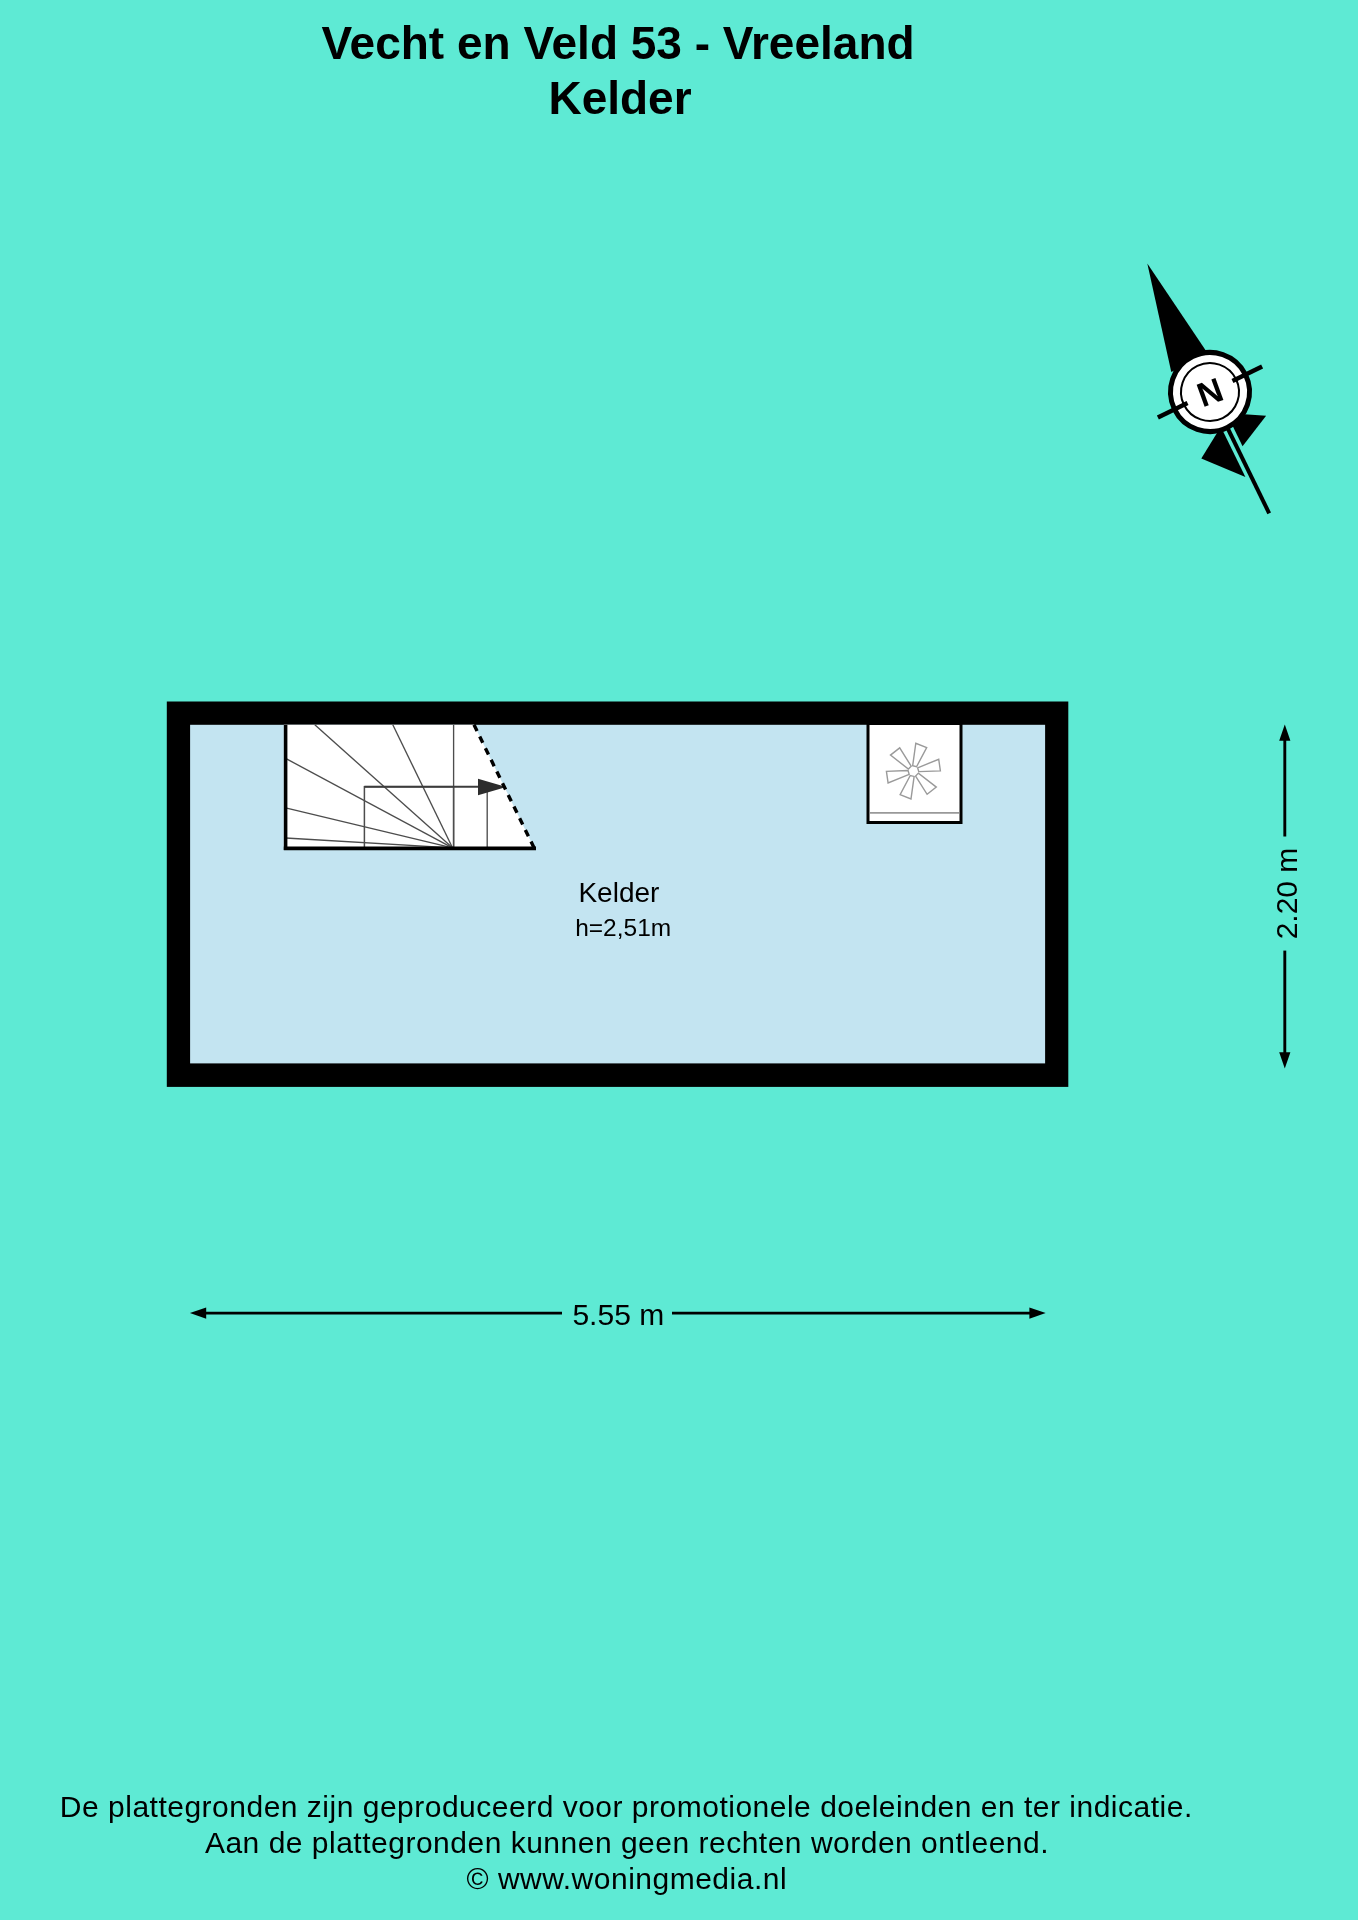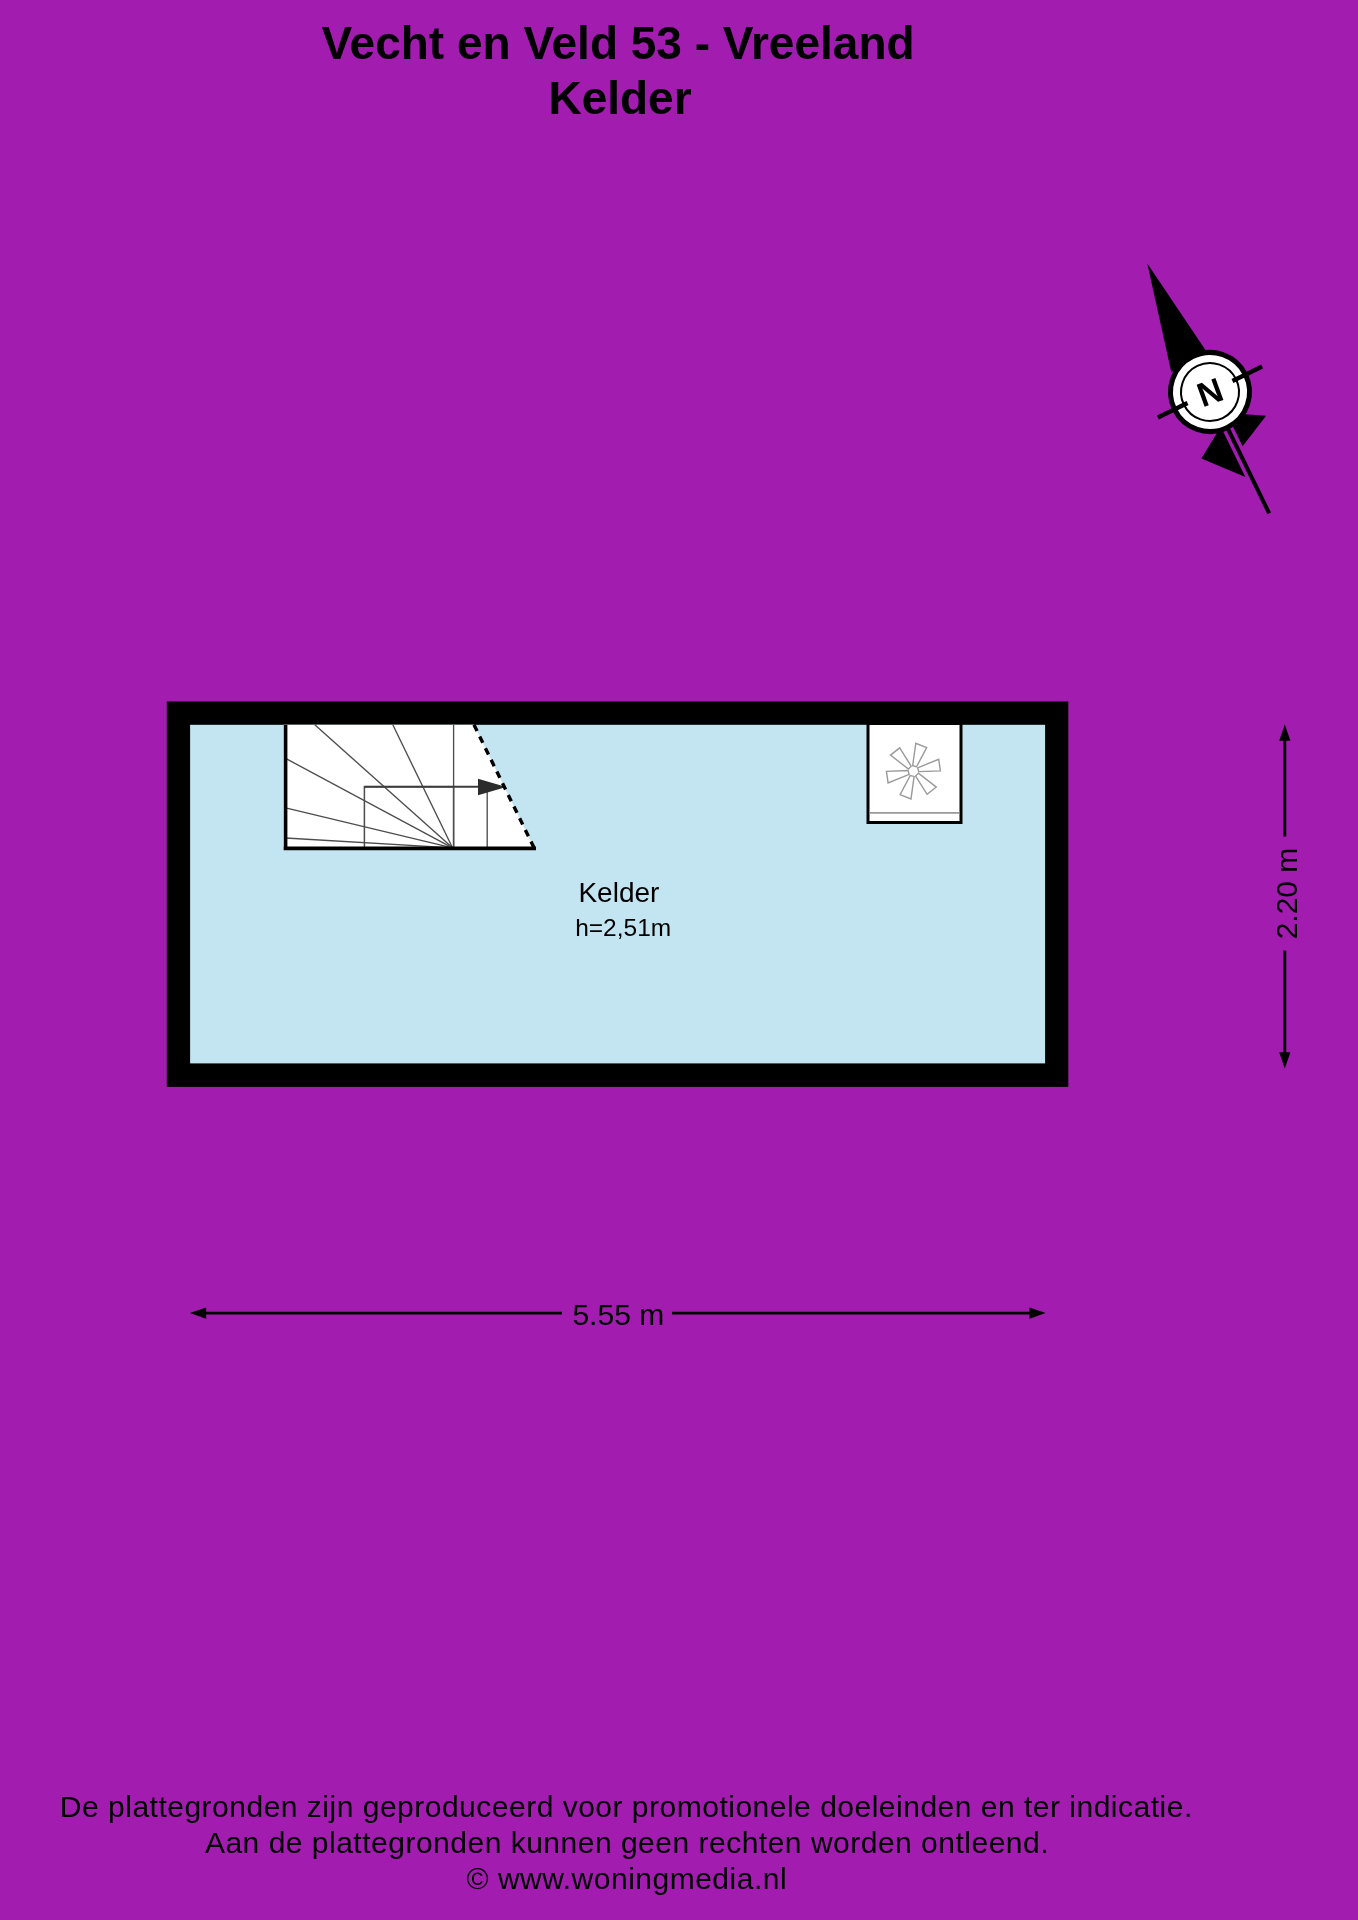--- a/index.html
+++ b/index.html
@@ -1,16 +1,16 @@
 <!DOCTYPE html>
 <html><head>
 <meta charset="utf-8">
 <style>
   html,body{margin:0;padding:0;background:#ffffff;}
-  #page{position:relative;width:1358px;height:1920px;background:#a21caf;overflow:hidden;}
+  #page{position:relative;width:1358px;height:1920px;background:#5eead4;overflow:hidden;}
   svg text{font-family:"Liberation Sans", sans-serif;fill:#000;}
 </style>
 </head>
 <body>
 <div id="page">
 <svg width="1358" height="1920" viewBox="0 0 1358 1920">
 
   <text x="618" y="58.5" font-size="46" font-weight="bold" text-anchor="middle">Vecht en Veld 53 - Vreeland</text>
 
   <text x="620" y="113.5" font-size="46" font-weight="bold" text-anchor="middle">Kelder</text>

